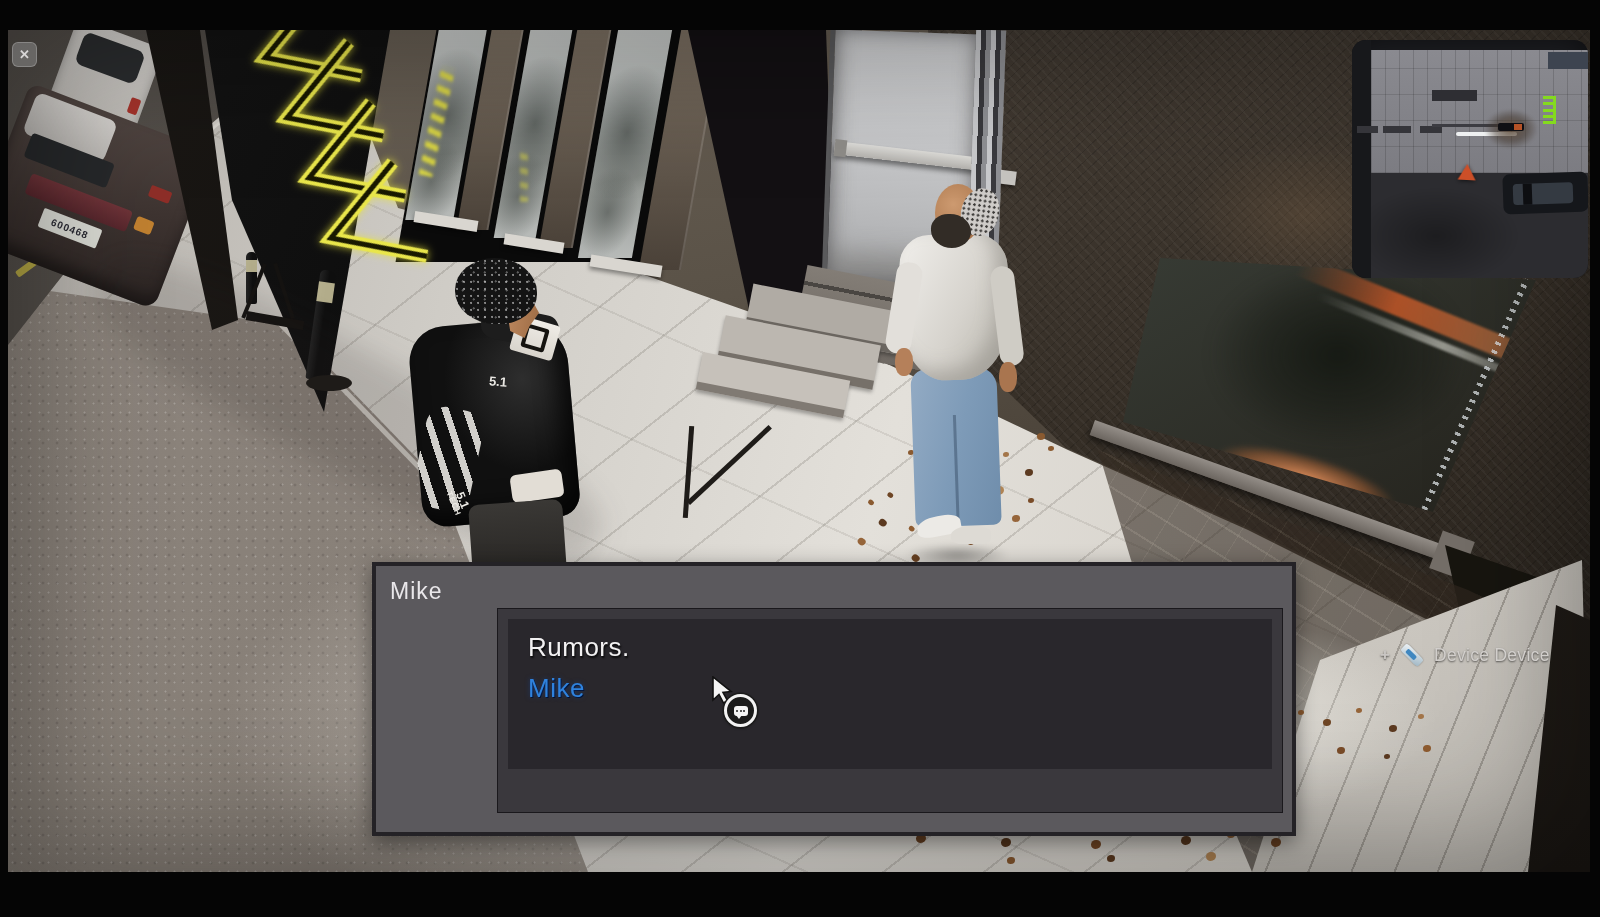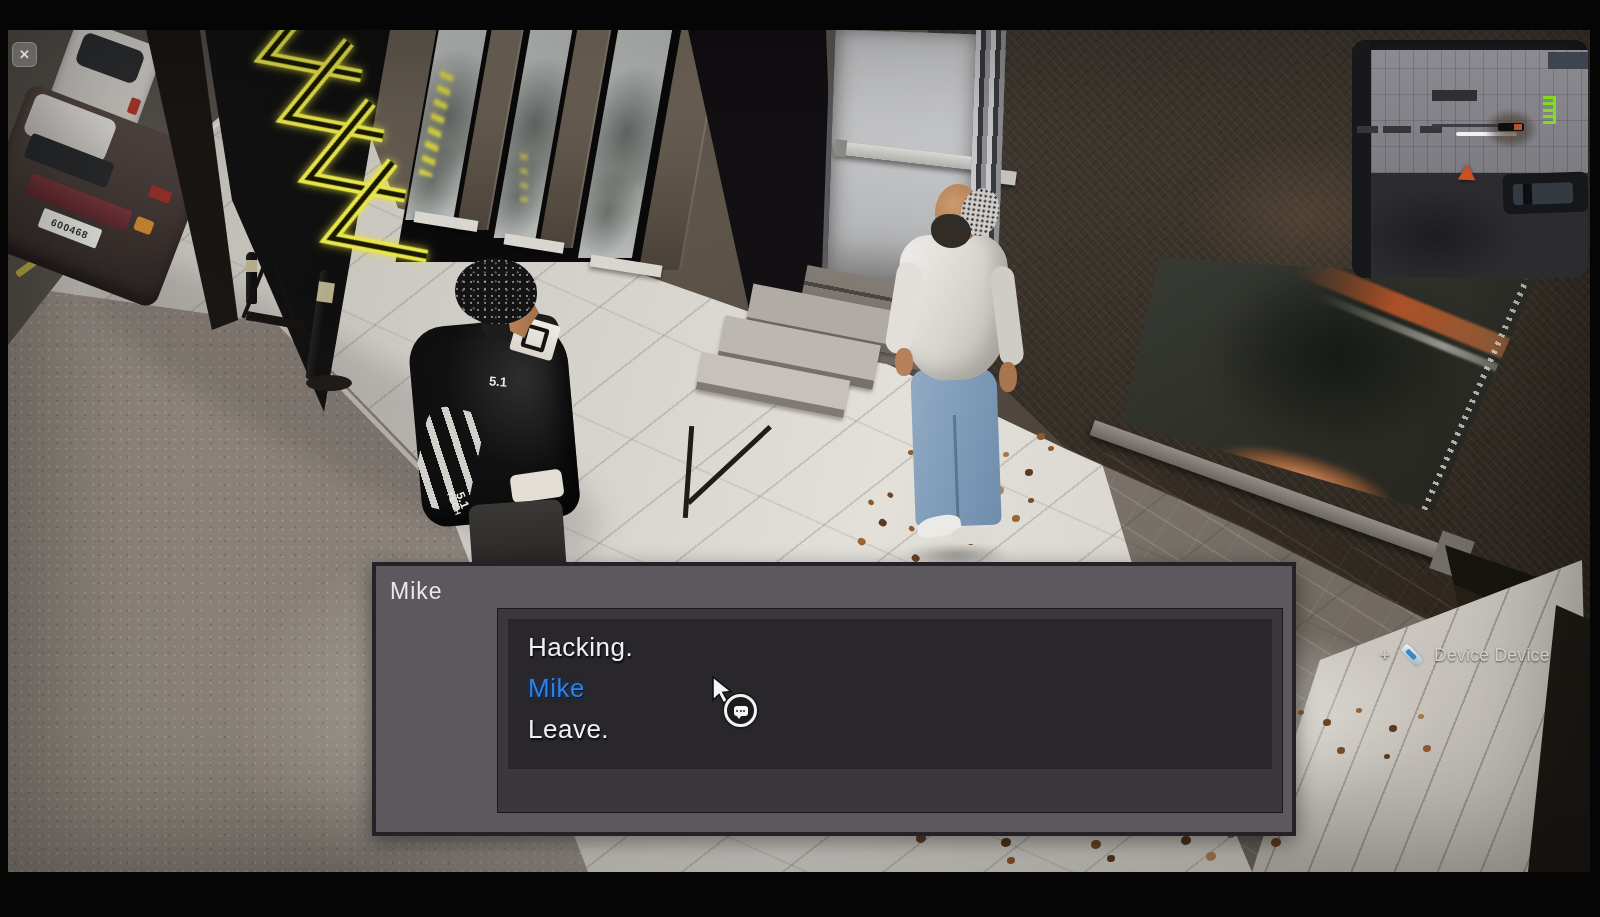--- a/index.html
+++ b/index.html
@@ -472,23 +472,22 @@
   <span class="hd-icon">
       <span class="screen"></span>
     </span>
   <span class="label">Device Device</span>
 </div>
 
 <div id="dialog">
   <div class="speaker">Mike</div>
   <div class="inner">
     <div class="optbox">
-      <div class="opt">Hacking.</div>
+      <div class="opt">Rumors.</div>
       <div class="opt selected">Mike</div>
-      <div class="opt">Leave.</div>
     </div>
   </div>
 </div>
 
 <div id="cursor">
   <svg width="26" height="30" viewBox="0 0 26 30">
     <path d="M3,1 L3,24 L9,18.5 L13.5,27 L17.5,24.6 L13,16.5 L21,15.5 Z" fill="#f4f4f4" stroke="#111" stroke-width="1.6"></path>
   </svg>
   <div class="bubble-cursor">
     <div class="bub">

